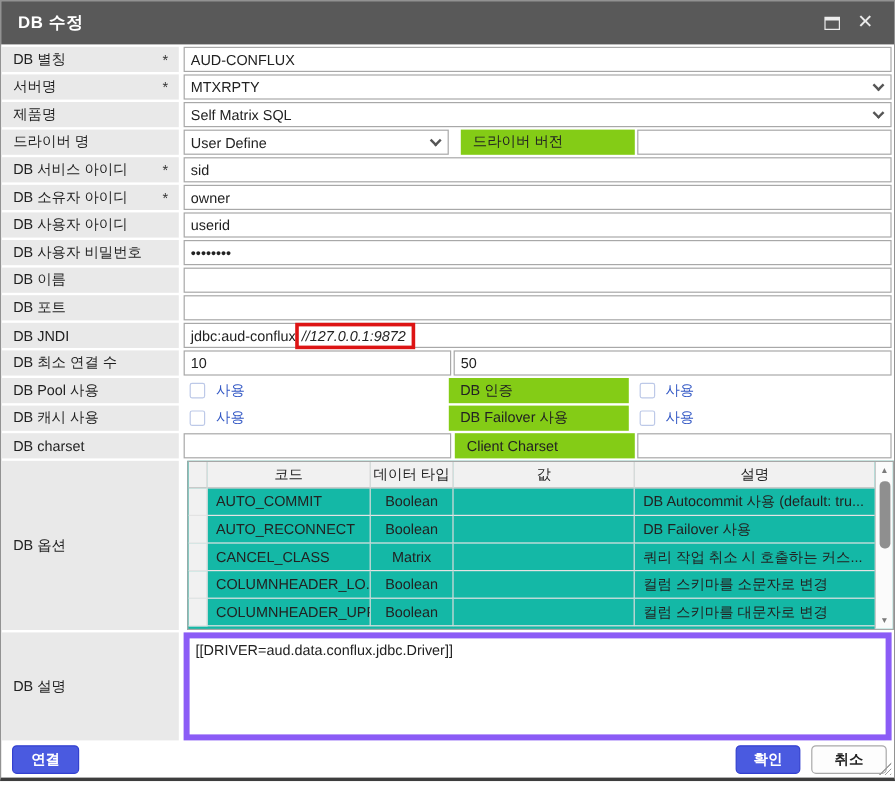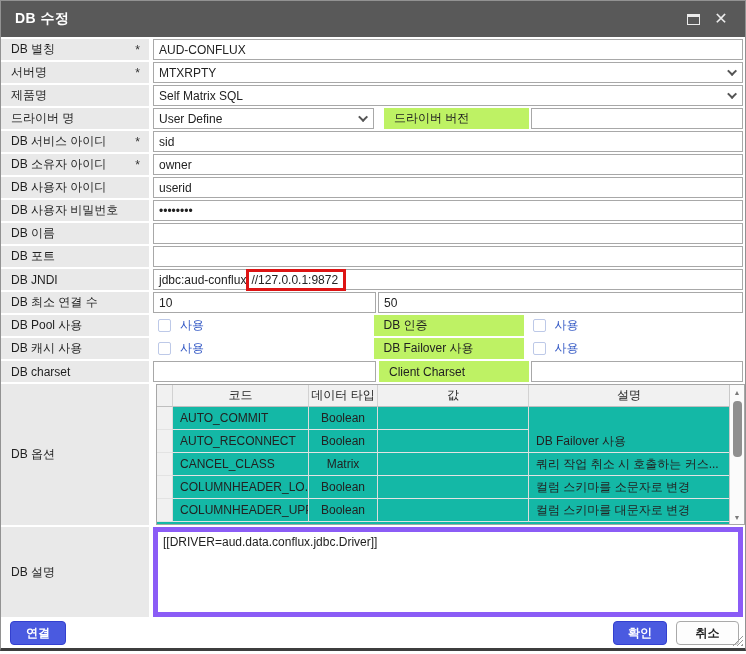--- a/index.html
+++ b/index.html
@@ -23,21 +23,21 @@
   .close-glyph { font-size: 16px; color: #ececec; line-height: 1; }
   
   .content { padding-top: 2px; }
   .row { display: flex; align-items: stretch; height: 21px; margin-bottom: 2px; }
   .lbl {
     width: 148px; flex: 0 0 148px; background: #e9e9e9; padding-left: 10px;
     display: flex; align-items: center; color: #1f1f1f;
   }
   .req { margin-left: auto; margin-right: 9px; color: #333; }
   .lbl2 {
-    width: 150px; flex: 0 0 150px; background: #bef264; padding-left: 10px;
+    width: 150px; flex: 0 0 150px; background: #84cc16; padding-left: 10px;
     display: flex; align-items: center; margin-left: 3px;
   }
   .gap10 { margin-left: 10px; flex-basis: 145px; width: 145px; }
   .fld {
     border: 1px solid #a8a8a8; background: #fff; display: flex; align-items: center;
     padding: 0 5px; flex: 1 1 auto; margin-left: 4px; margin-right: 2px;
     font: inherit; color: #222; outline: none;
   }
   .fld2 { margin-left: 2px; }
   .half { flex: 0 0 223px; margin-right: 0; }
@@ -50,21 +50,21 @@
   }
   .plain { border: none; background: transparent; display: flex; align-items: center;
            flex: 1 1 auto; margin-left: 4px; padding: 0 5px; }
   .cb {
     width: 13px; height: 13px; border: 1px solid #bdc9e8; border-radius: 2px;
     background: #fff; flex: 0 0 13px; cursor: pointer;
   }
   .cb-label { color: #3459c5; margin-left: 9px; }
   .red-box {
     border: 3px solid #dd1414; margin: -4px 0; padding: 1px 5px 1px 2px;
-    position: relative; z-index: 2; background: transparent; white-space: nowrap;
+    position: relative; z-index: 2; background: transparent; white-space: nowrap; font-style: italic;
   }
   
   .row-options { display: flex; margin-bottom: 2px; height: 141px; }
   .lbl-tall { width: 148px; flex: 0 0 148px; background: #e9e9e9; padding-left: 10px;
               display: flex; align-items: center; }
   .grid { margin-left: 7px; width: 589px; border: 1px solid #a7a7a7; display: flex; background: #14b8a6; }
   .grid-main { flex: 1 1 auto; overflow: hidden; }
   .g-head { display: flex; height: 22px; }
   .g-row { display: flex; height: 23px; cursor: default; }
   .hc {
@@ -303,20 +303,21 @@
             <div class="hc c-code">코드</div>
             <div class="hc c-type">데이터 타입</div>
             <div class="hc c-val">값</div>
             <div class="hc c-desc">설명</div>
           </div>
           <div class="g-row">
             <div class="dc c-sel"></div>
             <div class="dc c-code">AUTO_COMMIT</div>
             <div class="dc c-type">Boolean</div>
             <div class="dc c-val"></div>
+            <div class="dc c-desc">DB Autocommit 사용 (default: tru...</div>
           </div>
           <div class="g-row">
             <div class="dc c-sel"></div>
             <div class="dc c-code">AUTO_RECONNECT</div>
             <div class="dc c-type">Boolean</div>
             <div class="dc c-val"></div>
             <div class="dc c-desc">DB Failover 사용</div>
           </div>
           <div class="g-row">
             <div class="dc c-sel"></div>

